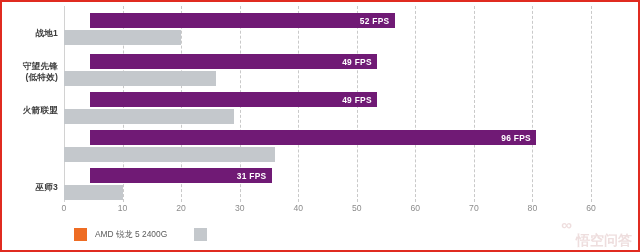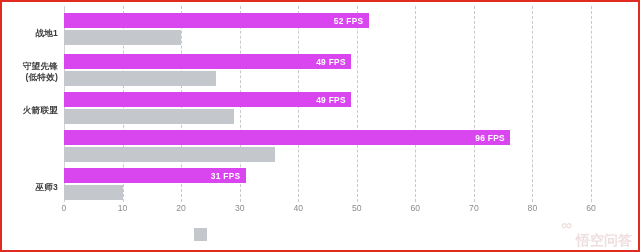--- a/index.html
+++ b/index.html
@@ -80,22 +80,23 @@
     left: 0;
     width: 100%;
   }
   .bar {
     position: absolute;
     left: 0;
     height: 15px;
     overflow: visible;
   }
   .bar.amd {
-    background: #d946ef;
-    top: 0;
+    background: #701a75;
+    top: 0;
+    margin-left: 26px;
   }
   .bar.intel {
     background: #c4c8cc;
     top: 17px;
   }
   .bar-value {
     position: absolute;
     right: 5px;
     top: 50%;
     transform: translateY(-50%);
@@ -256,20 +257,24 @@
       <div class="tick" style="left:175.7px;">30</div>
       <div class="tick" style="left:234.2px;">40</div>
       <div class="tick" style="left:292.8px;">50</div>
       <div class="tick" style="left:351.3px;">60</div>
       <div class="tick" style="left:409.9px;">70</div>
       <div class="tick" style="left:468.4px;">80</div>
       <div class="tick" style="left:527.0px;">60</div>
     </div>
 
     <div class="legend">
+      <div class="legend-item" style="left:72px;">
+        <span class="legend-sw amd"></span>
+        <span class="legend-text">AMD 锐龙 5 2400G</span>
+      </div>
       <div class="legend-item" style="left:192px;">
         <span class="legend-sw intel"></span>
       </div>
     </div>
 
     <div class="watermark">
       <span class="wm-logo">∞</span>
       <span class="wm-text">悟空问答</span>
     </div>
 

